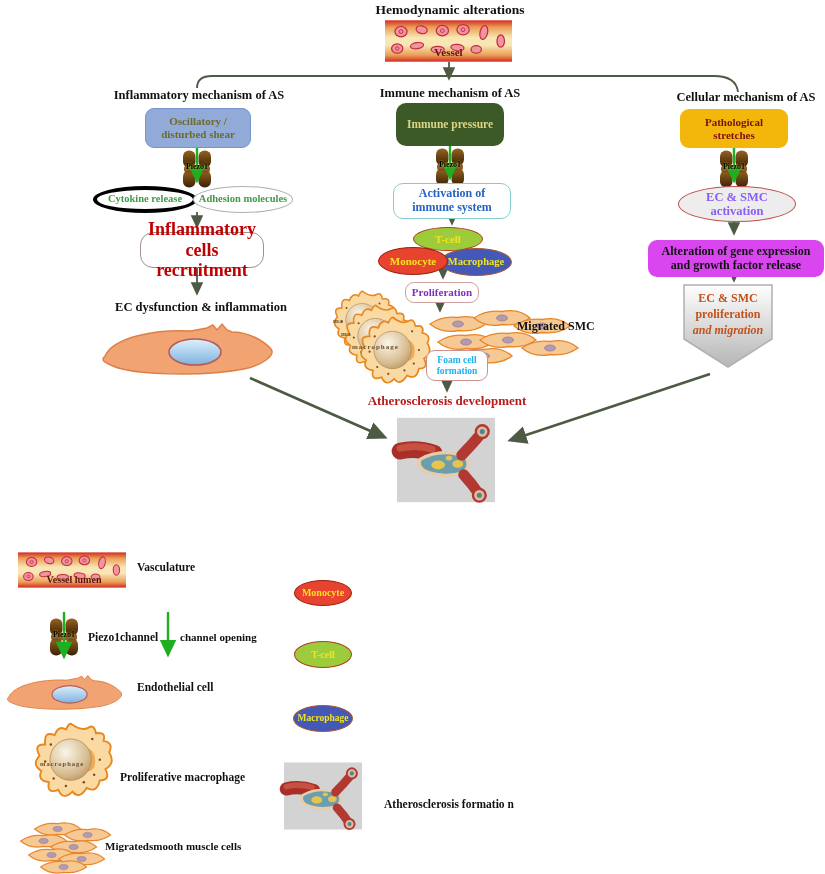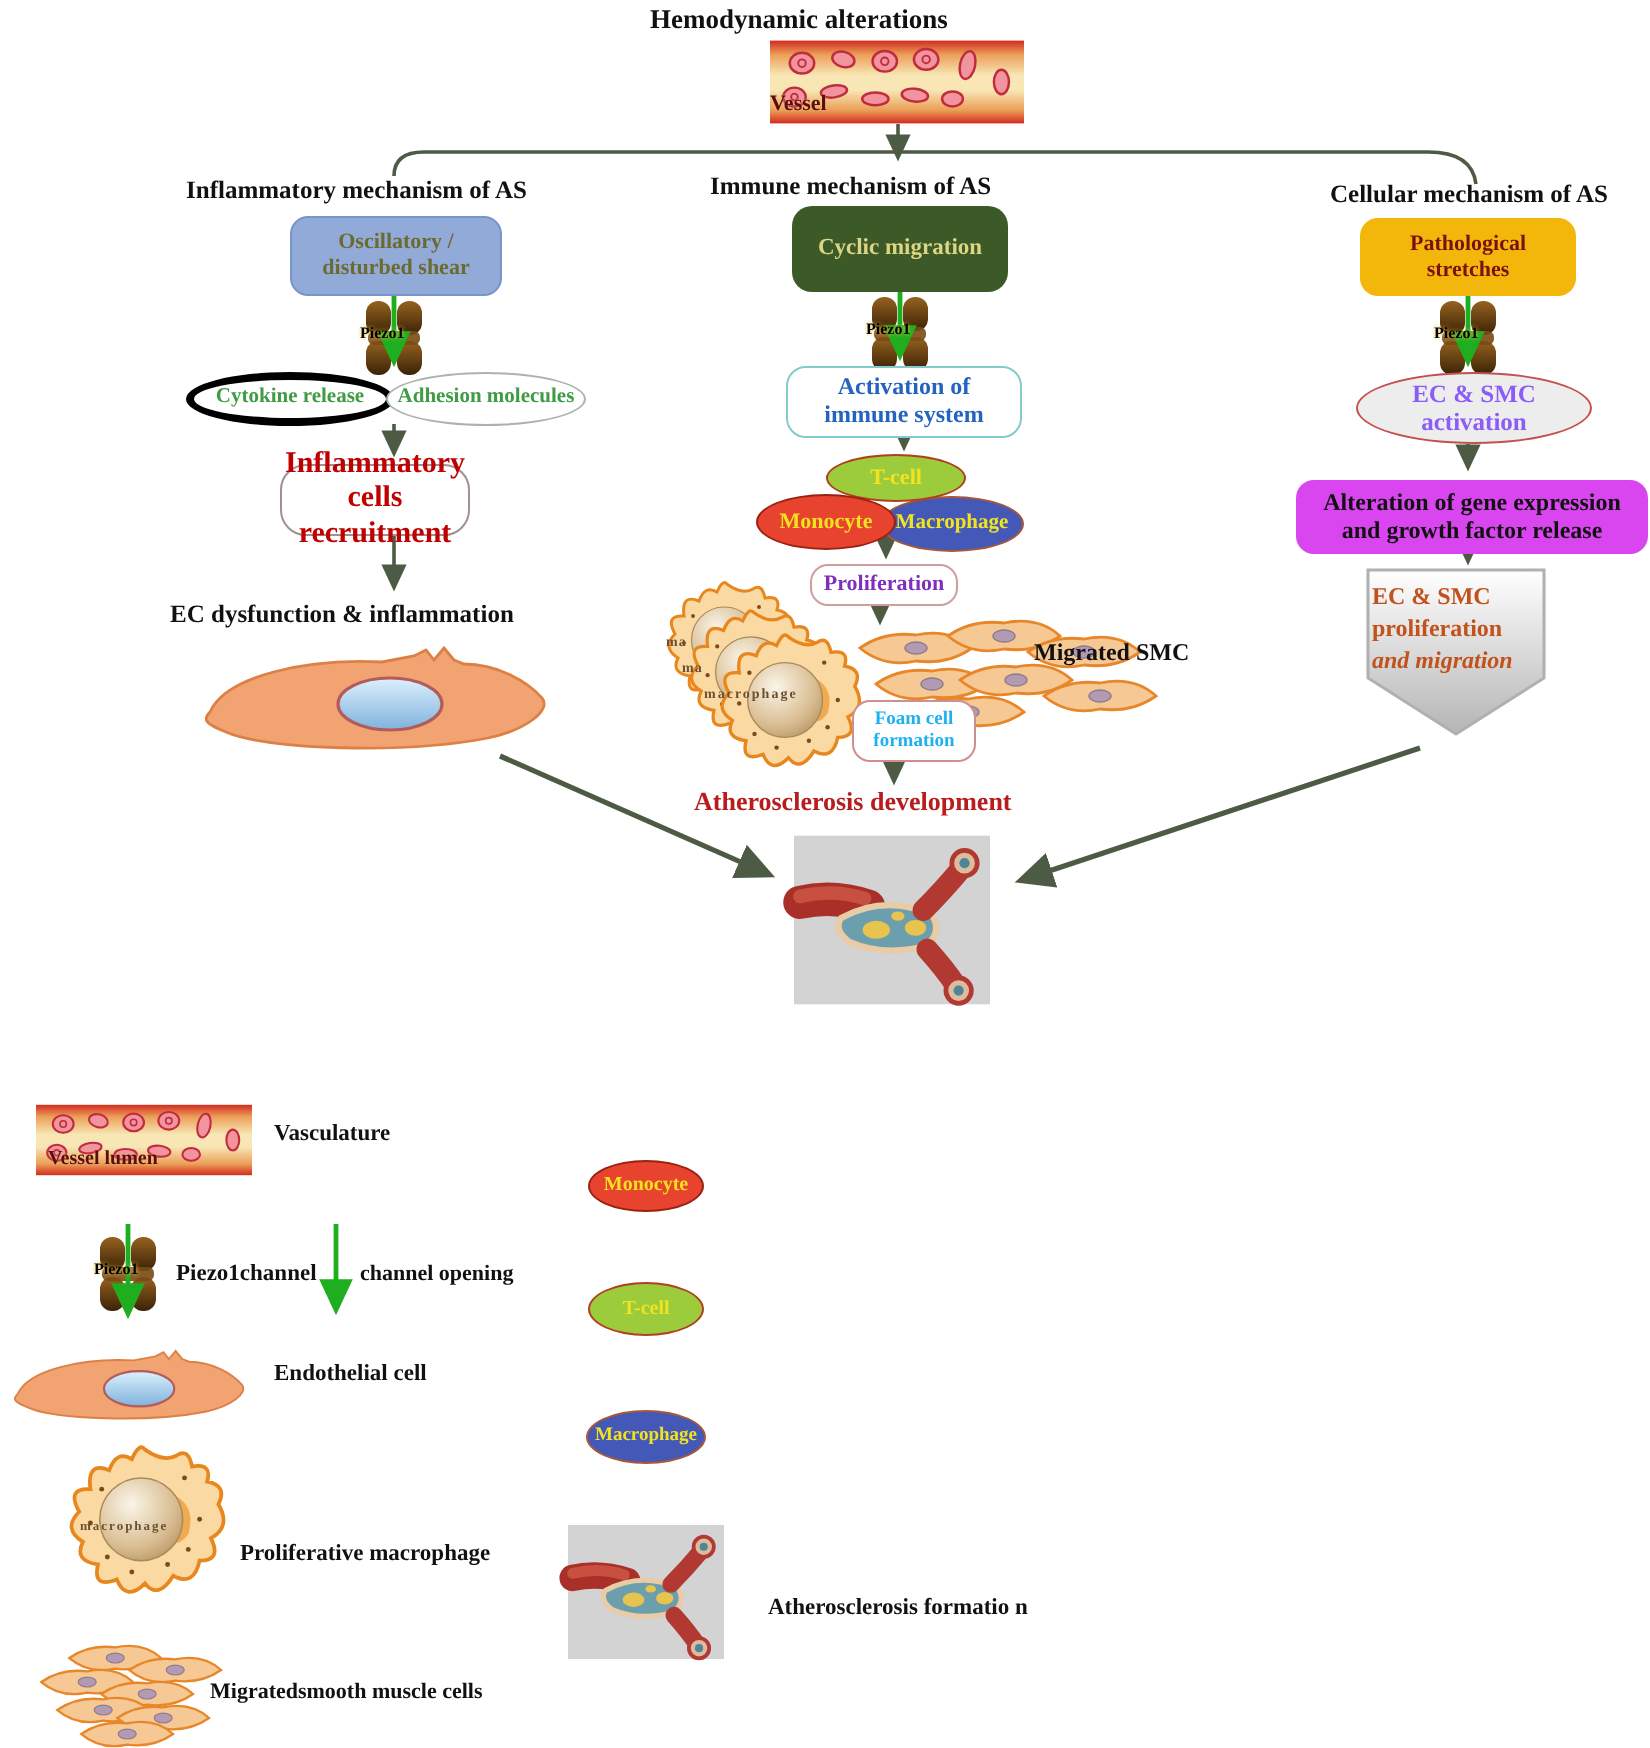--- a/index.html
+++ b/index.html
@@ -2,21 +2,21 @@
 <html><head>
 <meta charset="utf-8">
 <style>
   html,body{margin:0;padding:0;background:#ffffff;}
   #canvas{
     position:relative;width:825px;height:874px;background:#ffffff;
     font-family:"Liberation Serif", serif;overflow:hidden;
   }
   .abs{position:absolute;}
   .lbl{font-weight:bold;color:#111;line-height:1.15;}
-  .ctr{}
+  .ctr{text-align:center;}
   .box{box-sizing:border-box;display:flex;align-items:center;justify-content:center;
        text-align:center;font-weight:bold;line-height:1.15;}
   .ell{border-radius:50%;}
   .rr{border-radius:9px;}
   svg{display:block;overflow:visible;}
   #connectors{pointer-events:none;}
 </style>
 </head>
 <body>
 
@@ -230,25 +230,25 @@
   </svg>
 
   <div class="abs lbl ctr" style="left:325px;top:2px;width:250px;font-size:13.5px">Hemodynamic alterations</div>
   <div class="abs lbl ctr" style="left:385px;top:46px;width:127px;font-size:11px;color:#5c0d0d;text-shadow:0 0 1px #f0c080">Vessel</div>
 
   <div class="abs box rr" style="left:145px;top:108px;width:106px;height:40px;background:#92aad8;border:1px solid #7894cc;color:#6b6b2f;font-size:11px;padding:2px 6px">Oscillatory / disturbed shear</div>
   <div class="abs lbl ctr" style="left:93px;top:88px;width:212px;font-size:12.5px">Inflammatory mechanism of AS</div>
   <div class="abs lbl ctr" style="left:180px;top:162px;width:34px;font-size:8px;color:#000;text-shadow:0 0 2px #e8c040">Piezo1</div>
   <div class="abs box ell" style="left:93px;top:186px;width:104px;height:27px;background:#fff;border:4px solid #000000;color:#3f9c44;font-size:10.5px">Cytokine release</div>
   <div class="abs box ell" style="left:193px;top:186px;width:100px;height:27px;background:#fff;border:1px solid #aab4ac;color:#3f9c44;font-size:10.5px">Adhesion molecules</div>
-  <div class="abs box" style="left:140px;top:232px;width:95px;height:36px;background:#fff;border:1.5px solid #a09090;border-radius:13px;color:#c00000;font-size:15px;padding:1px 6px">Inflammatory cells recruitment</div>
+  <div class="abs box" style="left:140px;top:232px;width:124px;height:36px;background:#fff;border:1.5px solid #a09090;border-radius:13px;color:#c00000;font-size:18px;padding:1px 6px">Inflammatory cells recruitment</div>
   <div class="abs lbl ctr" style="left:85px;top:300px;width:232px;font-size:12.5px">EC dysfunction &amp; inflammation</div>
 
   <div class="abs lbl ctr" style="left:355px;top:86px;width:190px;font-size:12.5px">Immune mechanism of AS</div>
-  <div class="abs box" style="left:396px;top:103px;width:108px;height:43px;background:#3c5a28;border-radius:10px;color:#ddd583;font-size:11.5px">Cyclic migration</div>
+  <div class="abs box" style="left:396px;top:103px;width:108px;height:43px;background:#3c5a28;border-radius:10px;color:#ddd583;font-size:11.5px">Immune pressure</div>
   <div class="abs lbl ctr" style="left:433px;top:160px;width:34px;font-size:8px;color:#000;text-shadow:0 0 2px #e8c040">Piezo1</div>
   <div class="abs box" style="left:393px;top:183px;width:118px;height:36px;background:#fff;border:1.2px solid #84cccc;border-radius:10px;color:#2563c0;font-size:12px;padding:17px 5px">Activation of immune system</div>
   <div class="abs box ell" style="left:440px;top:248px;width:72px;height:28px;background:#4458b8;border:1.5px solid #a85838;color:#f2e320;font-size:10.5px">Macrophage</div>
   <div class="abs box ell" style="left:413px;top:227px;width:70px;height:24px;background:#9ccc3c;border:1.5px solid #b04020;color:#f2e320;font-size:11px">T-cell</div>
   <div class="abs box ell" style="left:378px;top:247px;width:70px;height:28px;background:#e8432e;border:1.5px solid #992211;color:#f2e320;font-size:11px">Monocyte</div>
   <div class="abs box" style="left:405px;top:282px;width:74px;height:21px;background:#fff;border:1.2px solid #cf9e9e;border-radius:9px;color:#7f2fbf;font-size:11px">Proliferation</div>
   <div class="abs lbl" style="left:333px;top:317px;font-size:7px;color:#6a5030;letter-spacing:0.5px">ma</div>
   <div class="abs lbl" style="left:341px;top:330px;font-size:7px;color:#6a5030;letter-spacing:0.5px">ma</div>
   <div class="abs lbl" style="left:352px;top:343px;width:74px;font-size:7px;color:#6a5030;letter-spacing:1px">macrophage</div>
   <div class="abs lbl" style="left:517px;top:320px;width:100px;font-size:12px">Migrated SMC</div>

